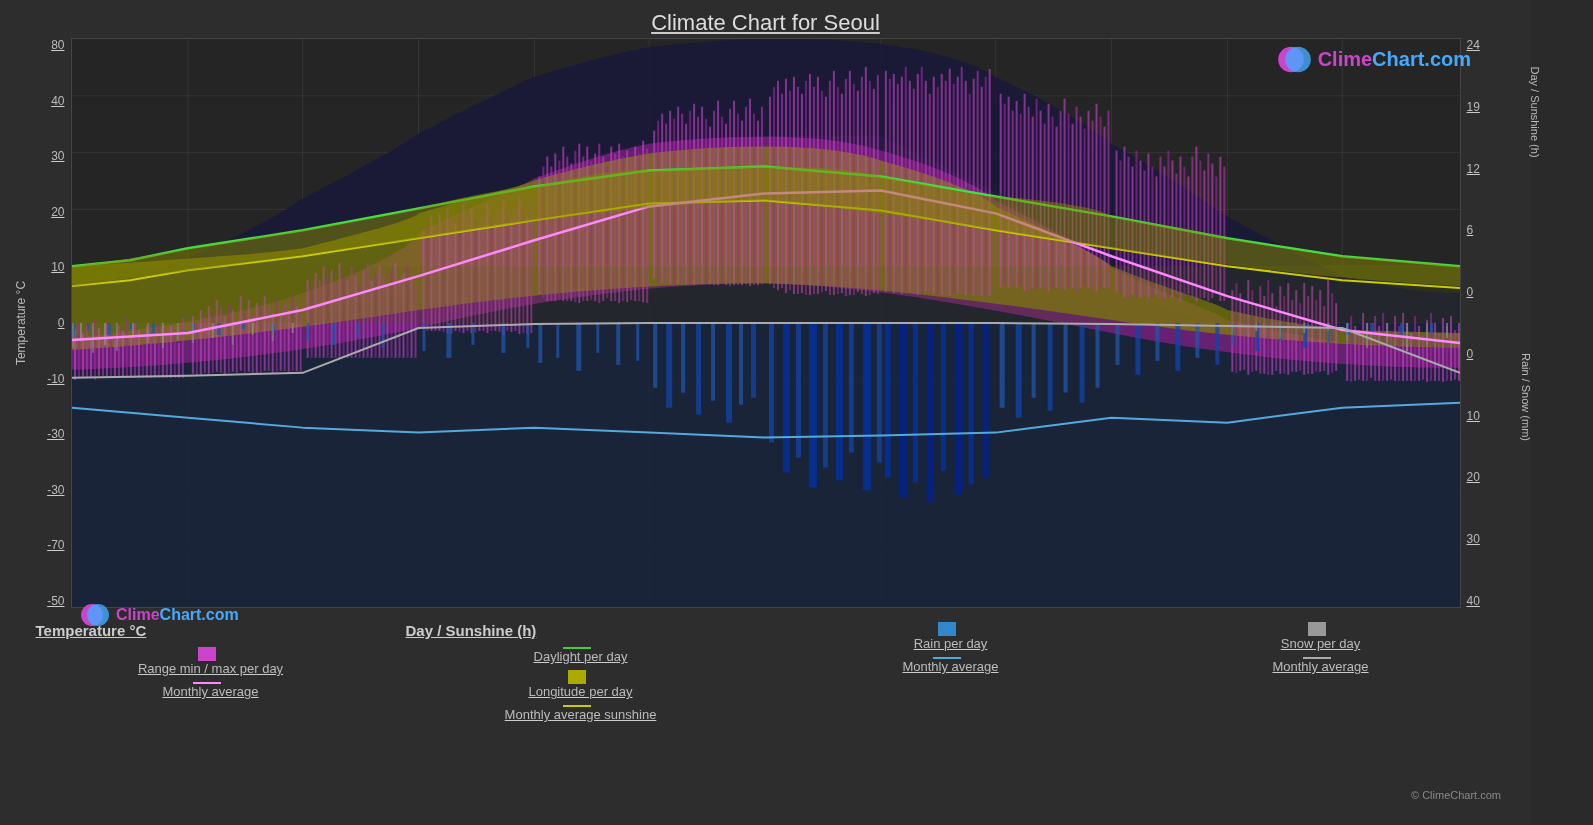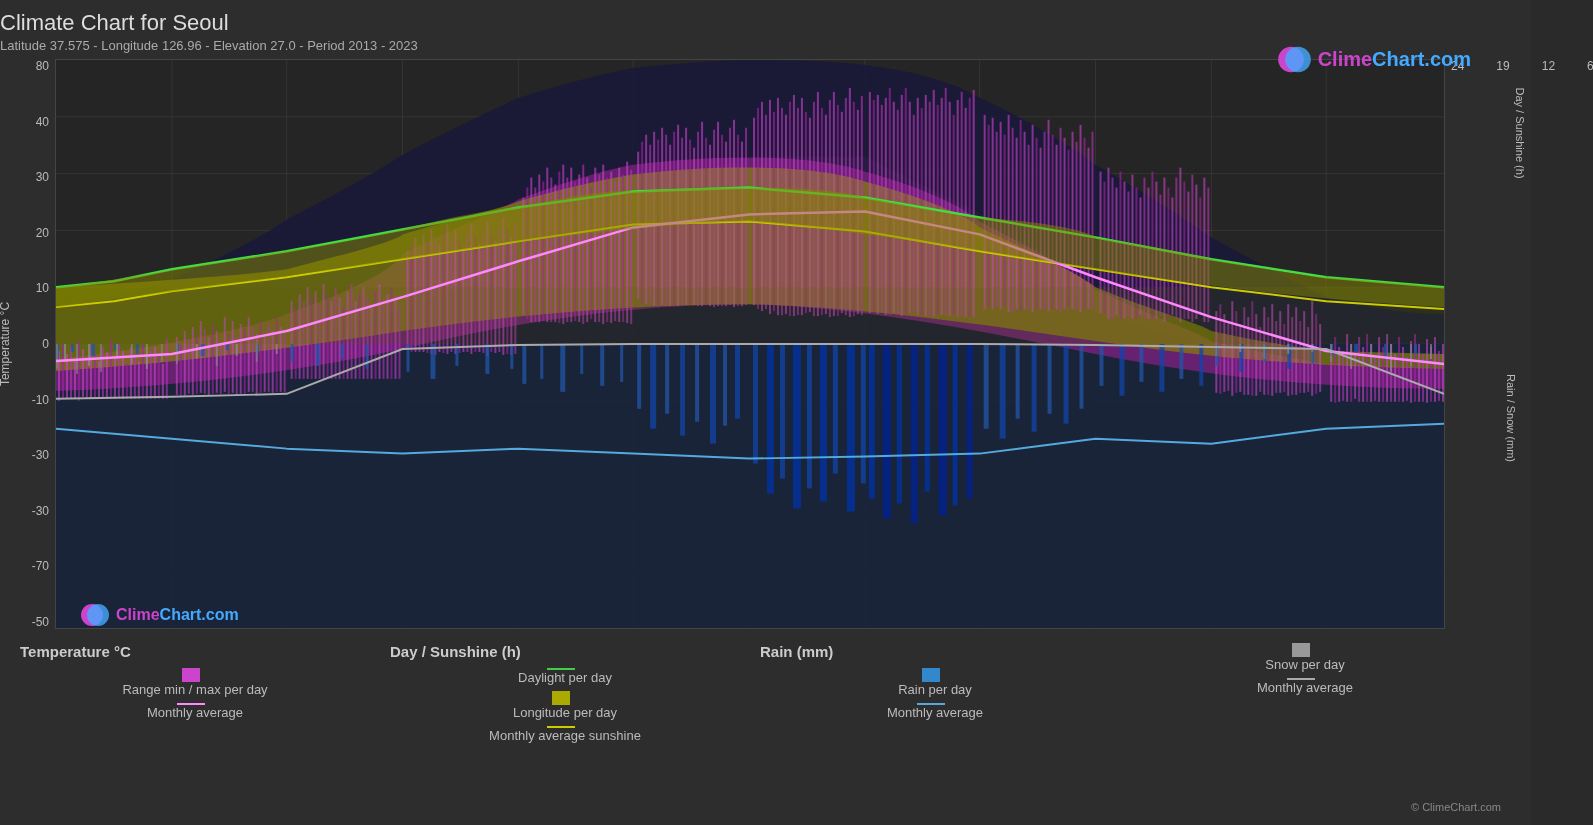--- a/index.html
+++ b/index.html
@@ -11,22 +11,23 @@
       height: 825px;
       overflow: hidden;
     }
     .page-wrapper {
       width: 1531px;
       height: 825px;
       background: #2d2d2d;
       position: relative;
       display: flex;
       flex-direction: column;
-      align-items: flex-start;
+      align-items: center;
       padding: 10px 0 0 0;
+      text-decoration: underline;
     }
     .title {
       color: #ddd;
       font-size: 22px;
       font-weight: normal;
       margin-bottom: 2px;
     }
     .subtitle {
       color: #aaa;
       font-size: 13px;
@@ -51,21 +52,21 @@
     }
     .y-axis-right {
       width: 55px;
       height: 570px;
       position: relative;
       font-size: 12px;
       color: #bbb;
     }
     .y-axis-right-values {
       display: flex;
-      flex-direction: row;
+      flex-direction: column;
       justify-content: space-between;
       align-items: flex-start;
       padding-left: 6px;
       height: 570px;
       gap: 32px;
     }
     .chart-main {
       flex: 1;
       height: 570px;
       position: relative;
@@ -121,21 +122,21 @@
       flex-shrink: 0;
     }
     .legend-line {
       width: 28px;
       height: 2px;
       margin-right: 8px;
       flex-shrink: 0;
     }
     .copyright {
       position: absolute;
-      bottom: 12px;
+      bottom: 24px;
       right: 30px;
       font-size: 11px;
       color: #888;
     }
     .watermark-bottom {
       position: absolute;
       left: 80px;
       bottom: 195px;
       display: flex;
       align-items: center;
@@ -148,21 +149,20 @@
       display: flex;
       align-items: center;
       gap: 6px;
     }
   </style>
 </head>
 <body>
 
 <div class="page-wrapper">
   <h1 class="title">Climate Chart for Seoul</h1>
-  <p class="subtitle">Latitude 37.575 - Longitude 126.96 - Elevation 27.0 - Period 2013 - 2023</p>
 
   <div class="chart-area">
 
     <div class="y-axis-left">
       <span style="writing-mode:vertical-rl;transform:rotate(180deg);position:absolute;left:-2px;top:50%;transform:translateY(-50%) rotate(180deg);font-size:12px;color:#bbb;white-space:nowrap;">Temperature °C</span>
       <span>80</span>
       <span>40</span>
       <span>30</span>
       <span>20</span>
       <span>10</span>
@@ -829,21 +829,20 @@
         <div class="legend-swatch" style="background:#aaaa00;"></div>
         <span>Longitude per day</span>
       </div>
       <div class="legend-item">
         <div class="legend-line" style="background:#cccc00;"></div>
         <span>Monthly average sunshine</span>
       </div>
     </div>
 
     <div class="legend-col">
-      <div class="legend-title">Rain (mm)</div>
       <div class="legend-item">
         <div class="legend-swatch" style="background:#3388cc;"></div>
         <span>Rain per day</span>
       </div>
       <div class="legend-item">
         <div class="legend-line" style="background:#55aadd;"></div>
         <span>Monthly average</span>
       </div>
     </div>
 

